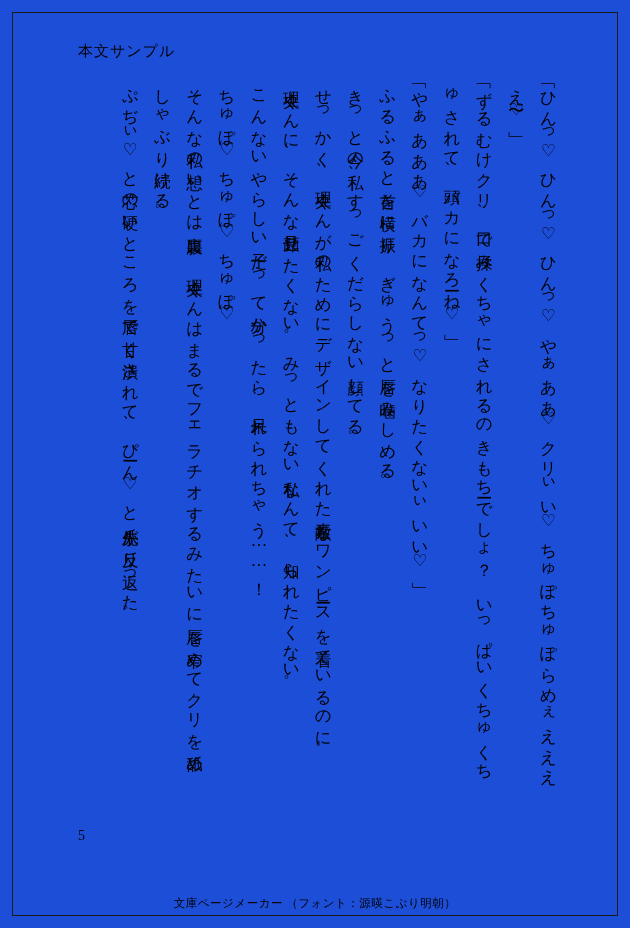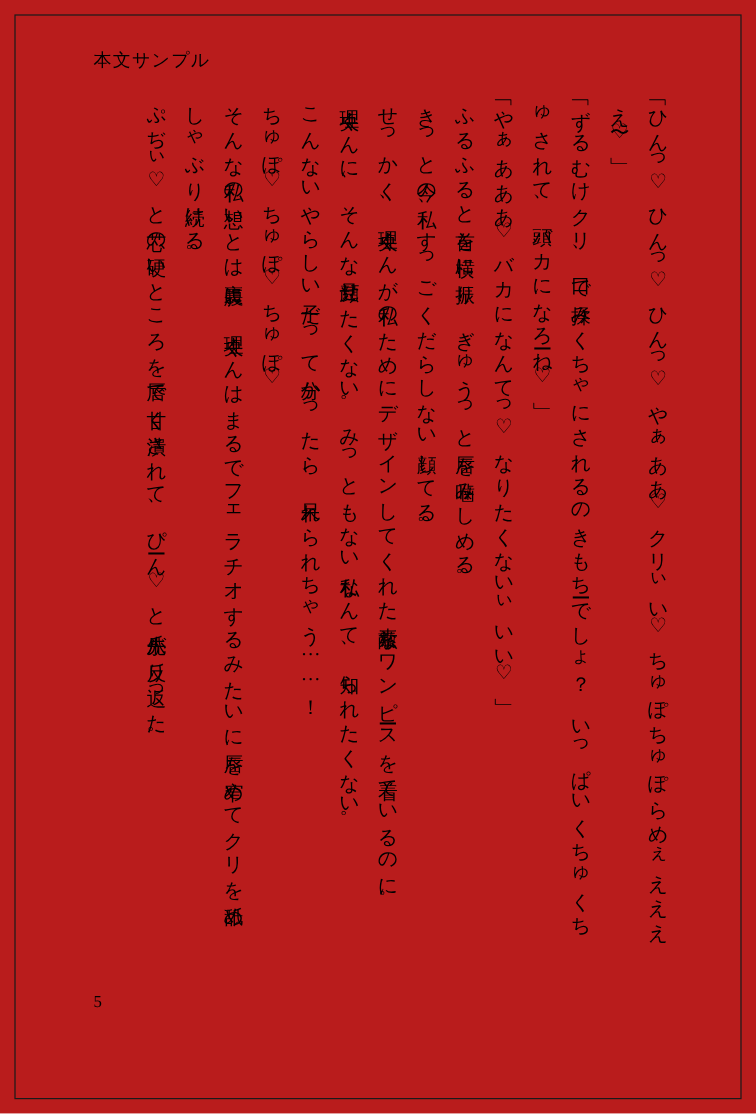--- a/index.html
+++ b/index.html
@@ -7,21 +7,21 @@
     padding: 0;
     background: #ffffff;
   }
   body {
     font-family: "Liberation Serif", "DejaVu Serif", serif;
   }
   .page {
     position: relative;
     width: 630px;
     height: 928px;
-    background: #b91c1c;
+    background: #1d4ed8;
     box-sizing: border-box;
     overflow: hidden;
   }
   .page-frame {
     position: absolute;
     left: 12px;
     top: 12px;
     width: 606px;
     height: 904px;
     border: 1px solid #1a1a1a;
@@ -96,14 +96,15 @@
 せっかく、理央くんが私のためにデザインしてくれた素敵なワンピースを着ているのに。
 理央くんに、そんな顔見せたくない。みっともない私なんて、知られたくない。
 こんないやらしい子だって分かったら、呆れられちゃう……！
 ちゅぽ♡ちゅぽ♡ちゅぽ♡
 そんな私の想いとは裏腹に、理央くんはまるでフェラチオするみたいに唇を窄めてクリを舐めしゃぶり続ける。
 ぷぢぃ♡と芯の硬いところを唇で甘く潰されて、ぴーん♡と爪先が反り返った。</div>
   </div>
 
   <div class="page-number">5</div>
 
+  <div class="footer-label">文庫ページメーカー （フォント：源暎こぶり明朝）</div>
 
 </div>
 
 </body></html>

